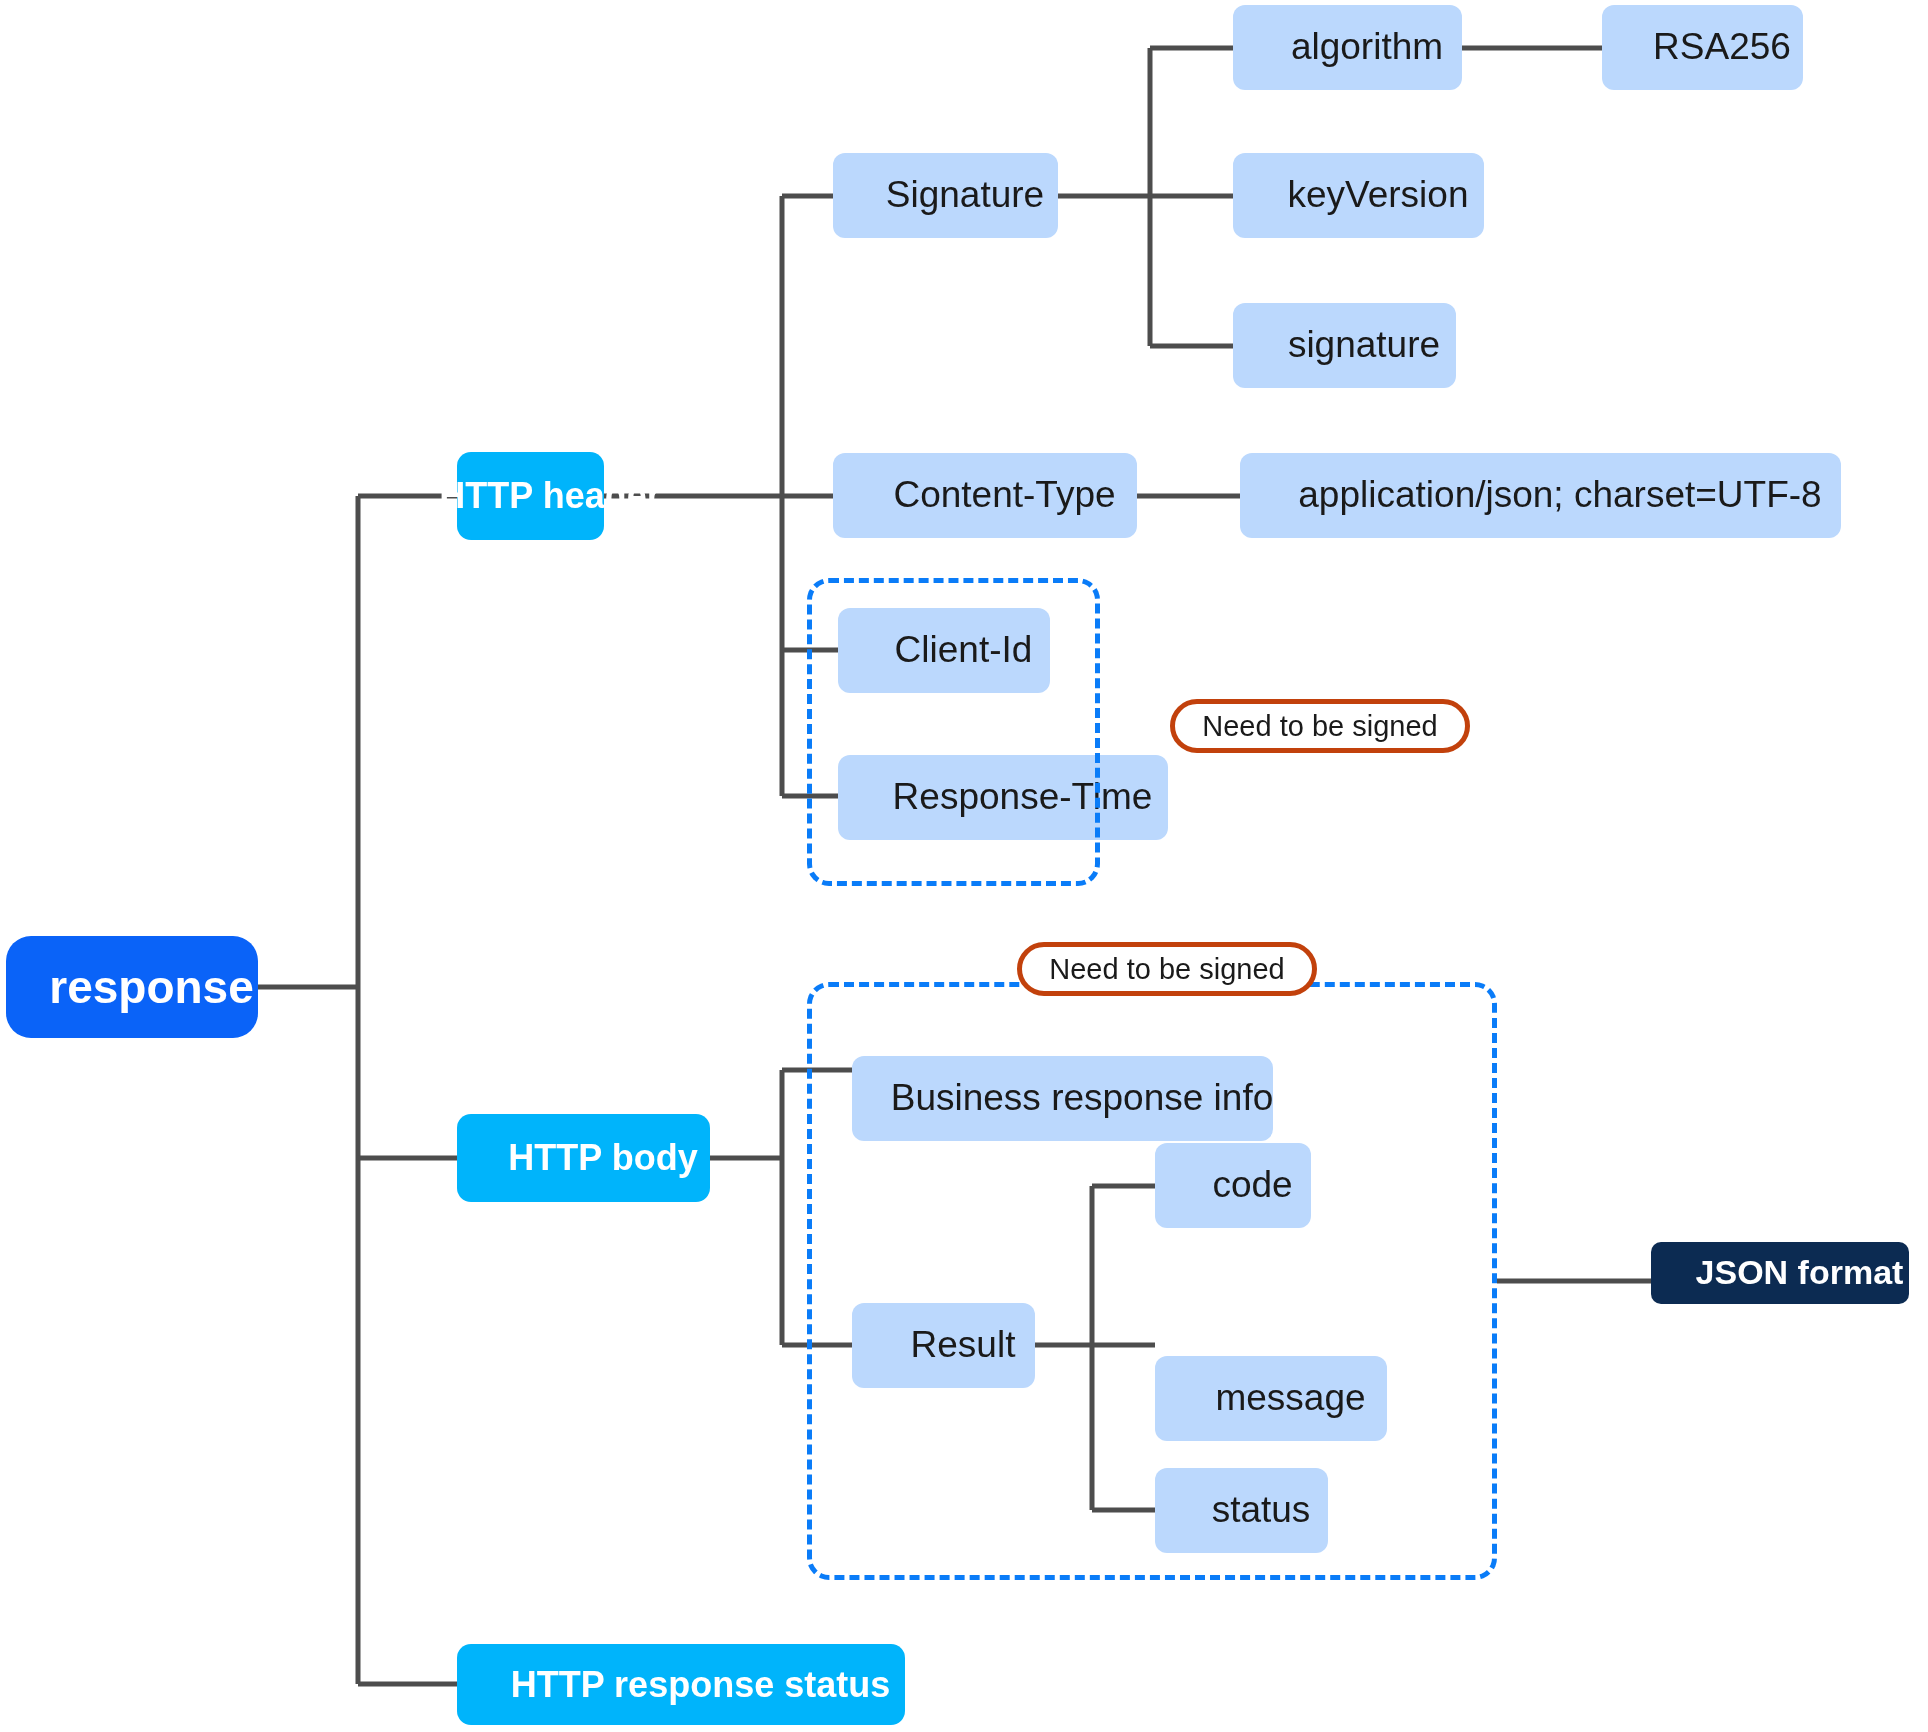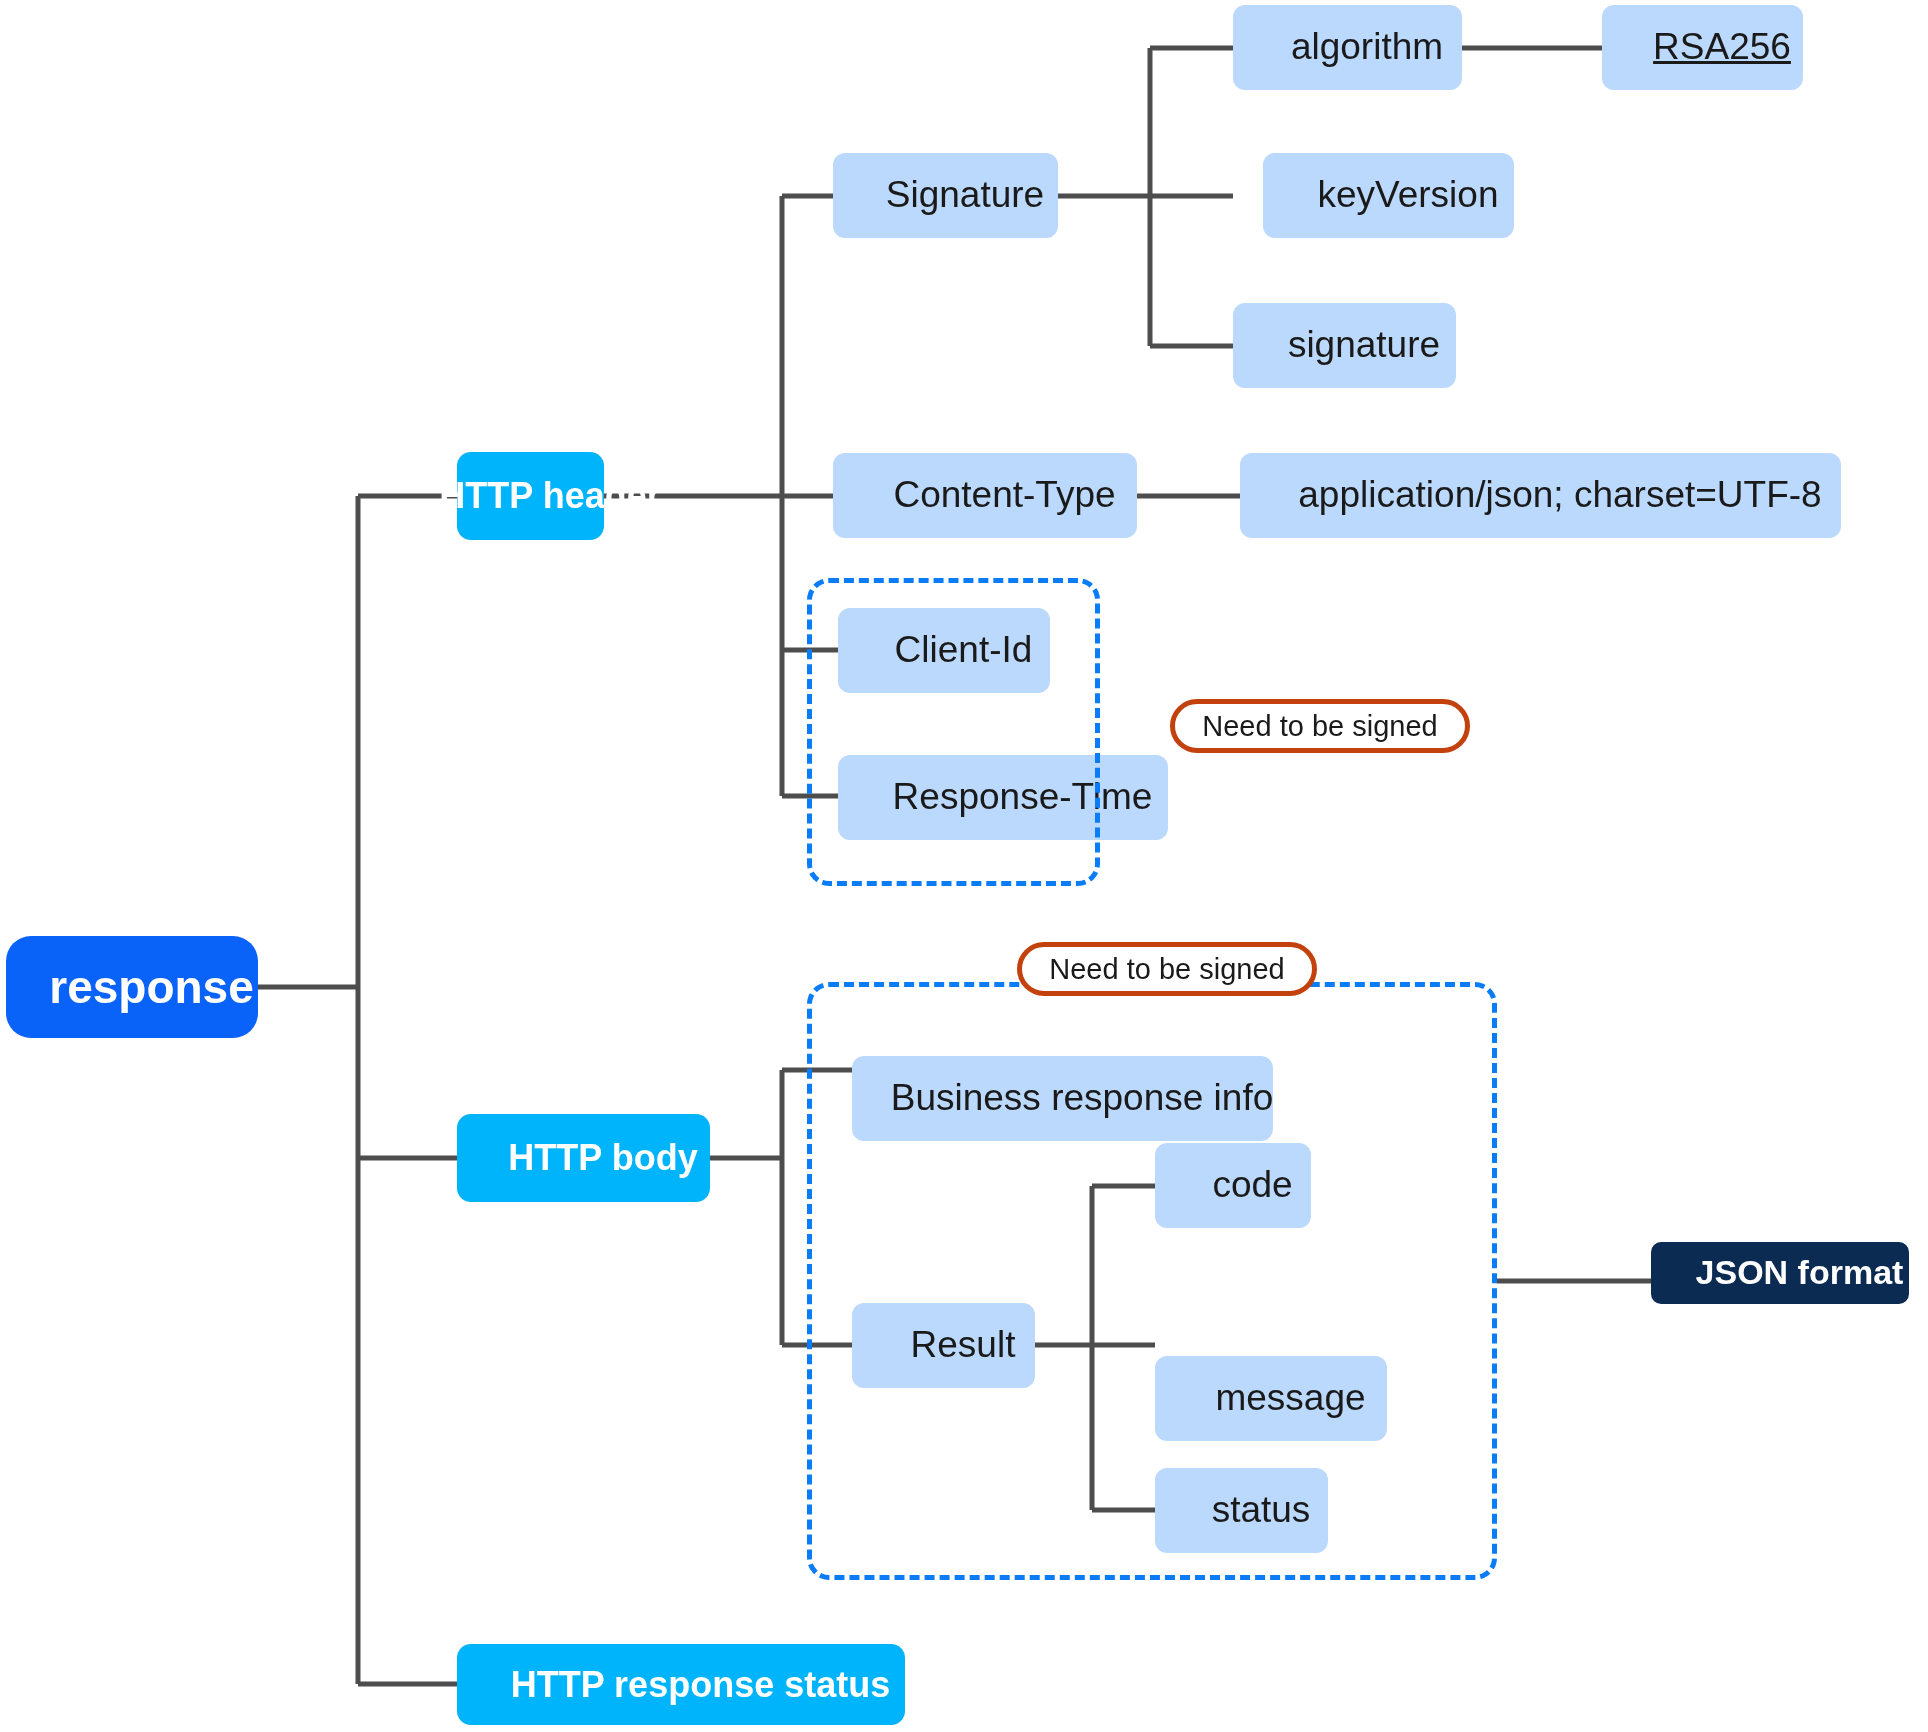--- a/index.html
+++ b/index.html
@@ -168,25 +168,25 @@
   </div>
 
   <div class="node node-leaf" style="left:833px; top:153px; width:225px; height:85px;">
     <span>Signature</span>
   </div>
 
   <div class="node node-leaf" style="left:1233px; top:5px; width:229px; height:85px;">
     <span>algorithm</span>
   </div>
 
-  <div class="node node-leaf" style="left:1602px; top:5px; width:201px; height:85px;text-decoration:underline;">
+  <div class="node node-leaf" style="left:1602px; top:5px; width:201px; height:85px;">
     <span>RSA256</span>
   </div>
 
-  <div class="node node-leaf" style="left:1233px; top:153px; width:251px; height:85px;margin-left:30px;">
+  <div class="node node-leaf" style="left:1233px; top:153px; width:251px; height:85px;">
     <span>keyVersion</span>
   </div>
 
   <div class="node node-leaf" style="left:1233px; top:303px; width:223px; height:85px;">
     <span>signature</span>
   </div>
 
   <div class="node node-leaf" style="left:833px; top:453px; width:304px; height:85px;">
     <span>Content-Type</span>
   </div>

